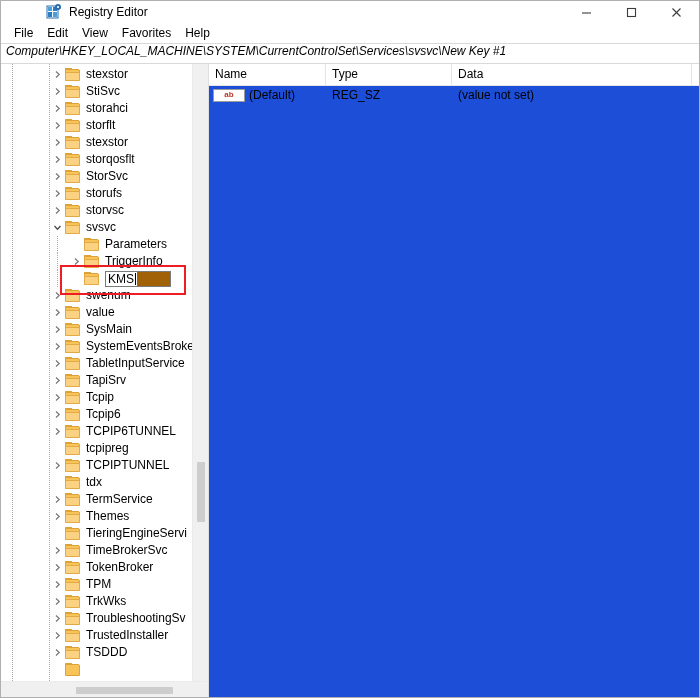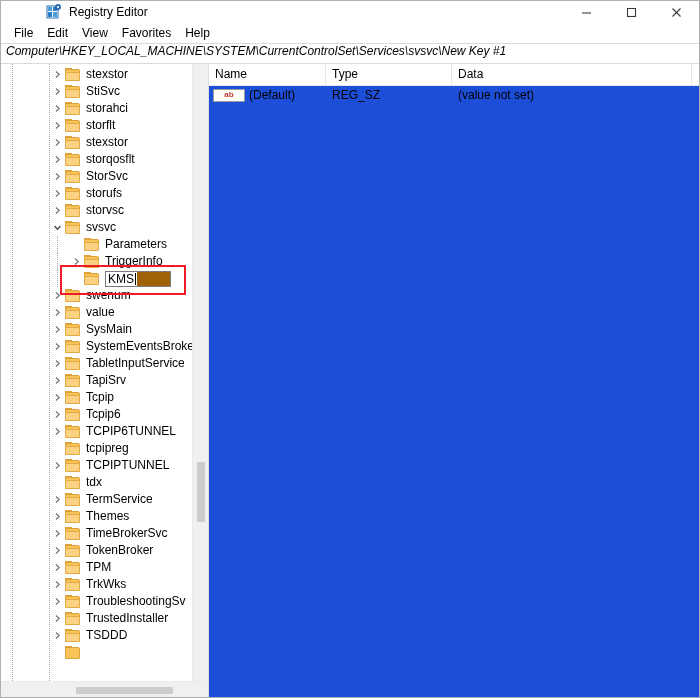--- a/index.html
+++ b/index.html
@@ -767,20 +767,30 @@
               </div>
               <div class="folder">
                 <div class="tab"></div>
                 <div class="back"></div>
                 <div class="front"></div>
               </div>
               <div class="tree-label">Themes</div>
             </div>
             <div class="tree-row">
               <div style="width: 48px; flex: 0 0 auto;"></div>
+              <div class="twisty"></div>
+              <div class="folder">
+                <div class="tab"></div>
+                <div class="back"></div>
+                <div class="front"></div>
+              </div>
+              <div class="tree-label">TieringEngineServi</div>
+            </div>
+            <div class="tree-row">
+              <div style="width: 48px; flex: 0 0 auto;"></div>
               <div class="twisty">
                 <svg width="9" height="9" viewBox="0 0 9 9">
                   <polyline points="3,1.5 6.2,4.5 3,7.5" fill="none" stroke="#767676" stroke-width="1.2"></polyline>
                 </svg>
               </div>
               <div class="folder">
                 <div class="tab"></div>
                 <div class="back"></div>
                 <div class="front"></div>
               </div>

